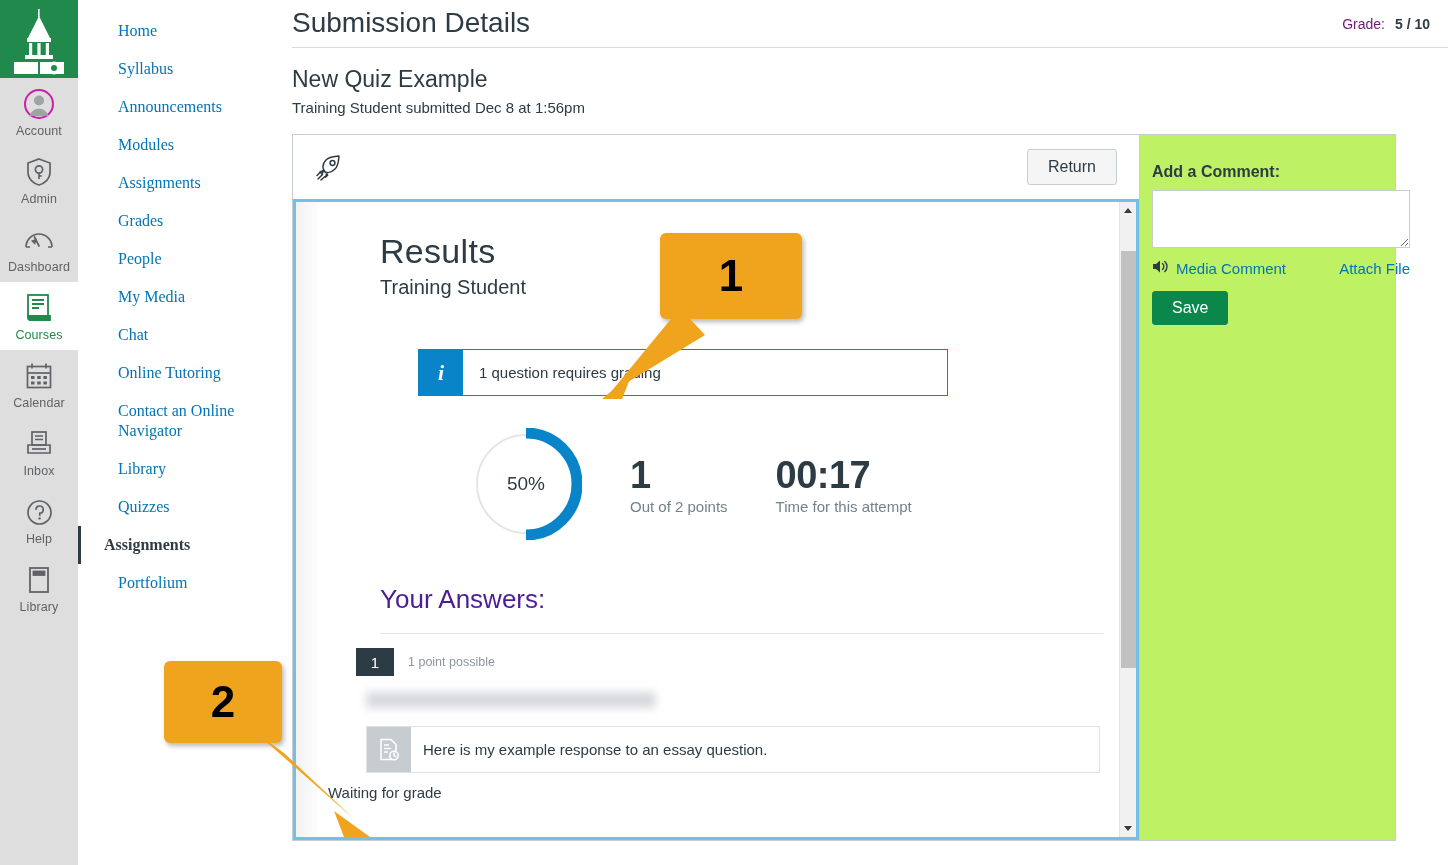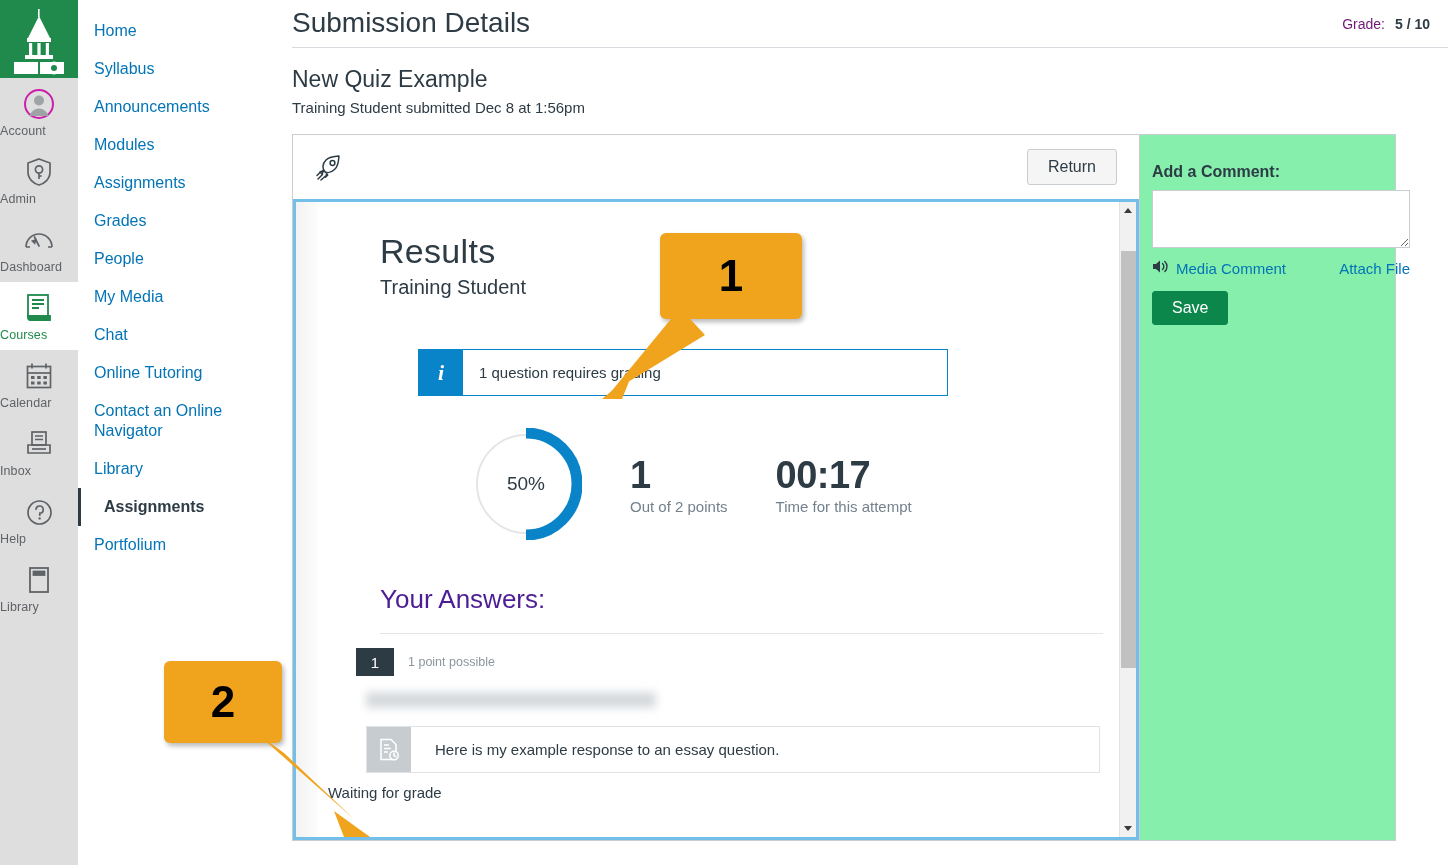--- a/index.html
+++ b/index.html
@@ -18,38 +18,38 @@
     position: absolute; left: 0; top: 0; width: 78px; height: 865px;
     background: #dedede;
   }
   .gn-logo {
     width: 78px; height: 78px; background: #1f8a4c;
     display: flex; align-items: flex-end; justify-content: center;
     overflow: hidden;
   }
   .gn-item {
     width: 78px; padding: 9px 0 7px;
-    display: flex; flex-direction: column; 
+    display: flex; flex-direction: column; align-items: center;
     text-decoration: none; color: #5f6367; cursor: pointer;
   }
   .gn-item.active { background: #ffffff; }
   .gn-item.active .gn-label { color: #1f8a4c; }
   .gn-item.active svg { stroke: #1f8a4c; }
   .gn-icon { height: 34px; display: flex; align-items: center; justify-content: center; }
   .gn-label { font-size: 12.5px; line-height: 16px; margin-top: 2px; letter-spacing: .1px; }
 
   
   .coursenav {
     position: absolute; left: 78px; top: 0; width: 208px; height: 865px;
     background: #ffffff; padding-top: 12px;
   }
   .cn-item {
-    display: block; padding: 9px 6px 9px 16px;
+    display: block; padding: 9px 6px 9px 40px;
     font-size: 16px; line-height: 20px; color: #0374b5;
-    text-decoration: none; cursor: pointer;
+    text-decoration: none; cursor: pointer; font-family: Liberation Serif, serif;
   }
   .cn-item.active {
     color: #2d3b45; font-weight: bold;
     border-left: 3px solid #2d3b45; padding-left: 23px;
   }
 
   
   .main { position: absolute; left: 286px; top: 0; right: 0; height: 865px; background: #fff; }
 
   .page-head { padding: 4px 24px 0 6px; display: flex; align-items: flex-start; }
@@ -128,25 +128,25 @@
            display: flex; align-items: center; justify-content: center; font-size: 15px; }
   .q-pts { font-size: 12.5px; color: #8b969e; margin-left: 14px; }
 
   .q-text { margin: 16px 0 0 48px; height: 16px; width: 290px;
             background: #c9ced2; filter: blur(4px); opacity: .75; border-radius: 2px; }
 
   .ans-box { display: flex; margin: 18px 0 0 48px; width: 734px;
              border: 1px solid #dfe3e6; background: #fff; }
   .ans-icon { width: 44px; background: #c7ccd1; display: flex;
               align-items: center; justify-content: center; color: #fff; }
-  .ans-text { flex: 1; padding: 14px 24px; font-size: 15px; color: #2d3b45; }
+  .ans-text { flex: 1; padding: 14px 12px; font-size: 15px; color: #2d3b45; }
   .waiting { font-size: 15px; color: #2d3b45; margin: 11px 0 0 10px; }
 
   
-  .side { width: 256px; background: #86efac; border: 1px solid #c7cdd1;
+  .side { width: 256px; background: #bef264; border: 1px solid #c7cdd1;
           border-left: none; padding: 28px 14px 0 12px; }
   .side-title { font-size: 16px; font-weight: bold; color: #2d3b45; }
   .side-ta { width: 258px; height: 58px; margin-top: 9px;
              border: 1px solid #c7cdd1; background: #fff; resize: both;
              font-family: inherit; font-size: 14px; padding: 4px; }
   .side-links { display: flex; align-items: center; margin-top: 7px; width: 258px; }
   .media-link { font-size: 15px; color: #0374b5; text-decoration: none; cursor: pointer; margin-left: 7px; }
   .attach-link { font-size: 15px; color: #0374b5; text-decoration: none; cursor: pointer; margin-left: auto; }
   .save-btn { margin-top: 13px; background: #0b874b; color: #fff; border: 1px solid #0b874b;
               border-radius: 3px; font-size: 16px; padding: 7px 19px; cursor: pointer;
@@ -295,20 +295,21 @@
     <a class="cn-item">Announcements</a>
     <a class="cn-item">Modules</a>
     <a class="cn-item">Assignments</a>
     <a class="cn-item">Grades</a>
     <a class="cn-item">People</a>
     <a class="cn-item">My Media</a>
     <a class="cn-item">Chat</a>
     <a class="cn-item">Online Tutoring</a>
     <a class="cn-item">Contact an Online Navigator</a>
     <a class="cn-item">Library</a>
+    <a class="cn-item">Quizzes</a>
     <a class="cn-item active">Assignments</a>
     <a class="cn-item">Portfolium</a>
   </nav>
 
   <div class="main">
 
     <div class="page-head">
       <h1 class="page-title">Submission Details</h1>
       <div class="grade-box">
         <span class="grade-label">Grade:</span><span class="grade-value">5 / 10</span>

